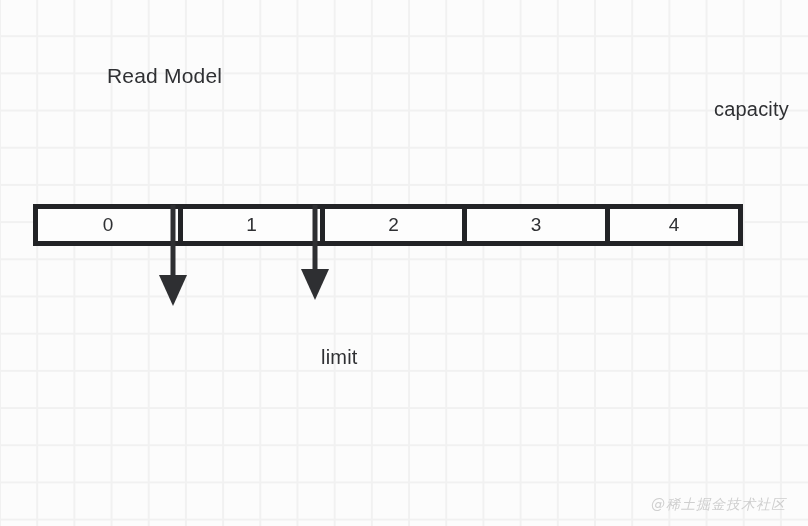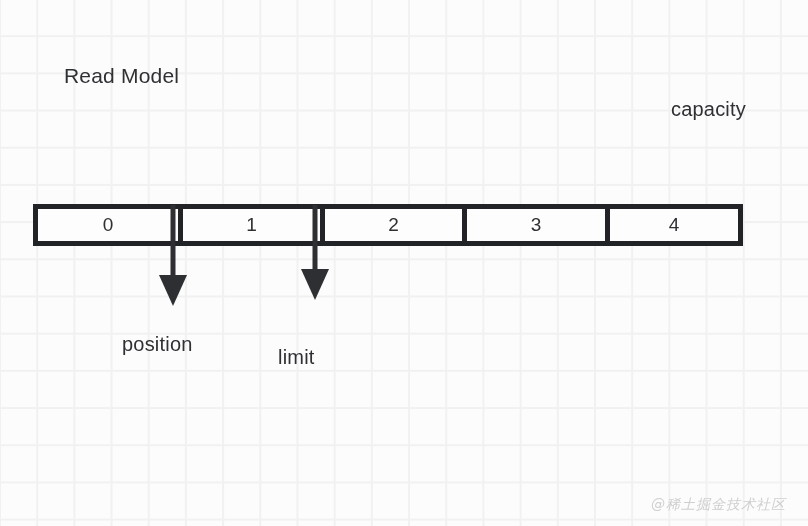--- a/index.html
+++ b/index.html
@@ -21,20 +21,21 @@
     font-family: "Liberation Sans", "DejaVu Sans", sans-serif;
     -webkit-font-smoothing: antialiased;
   }
 
   
   .label {
     position: absolute;
     color: #2f3033;
     white-space: nowrap;
     letter-spacing: 0.2px;
+    margin-left: 43px;
   }
   #title-read-model {
     left: 64px;
     top: 63px;
     font-size: 21px;
     line-height: 26px;
   }
   #label-capacity {
     left: 671px;
     top: 96px;
@@ -139,19 +140,18 @@
   <svg class="arrow" id="arrow-position" viewBox="0 0 40 115">
     <line x1="20" y1="0" x2="20" y2="76" stroke="#2e2f32" stroke-width="5"></line>
     <polygon points="6,70 34,70 20,101" fill="#2e2f32"></polygon>
   </svg>
 
   <svg class="arrow" id="arrow-limit" viewBox="0 0 40 115">
     <line x1="20" y1="0" x2="20" y2="70" stroke="#2e2f32" stroke-width="5"></line>
     <polygon points="6,64 34,64 20,95" fill="#2e2f32"></polygon>
   </svg>
 
-  <div class="label" id="label-position">position</div>
 
   <div class="label" id="label-limit">limit</div>
 
   <div id="watermark">@稀土掘金技术社区</div>
 
 </div>
 
 </body></html>

